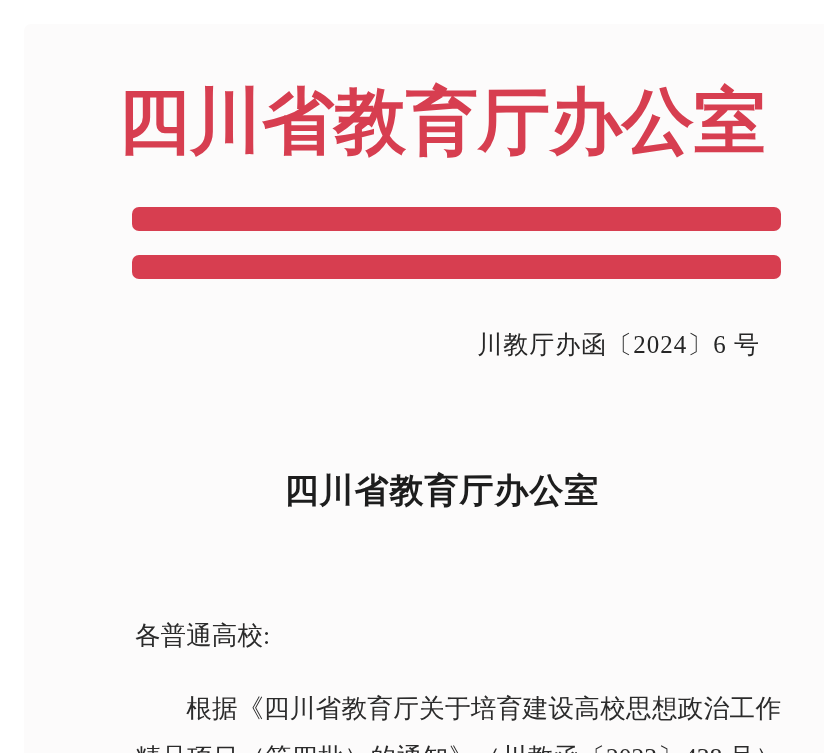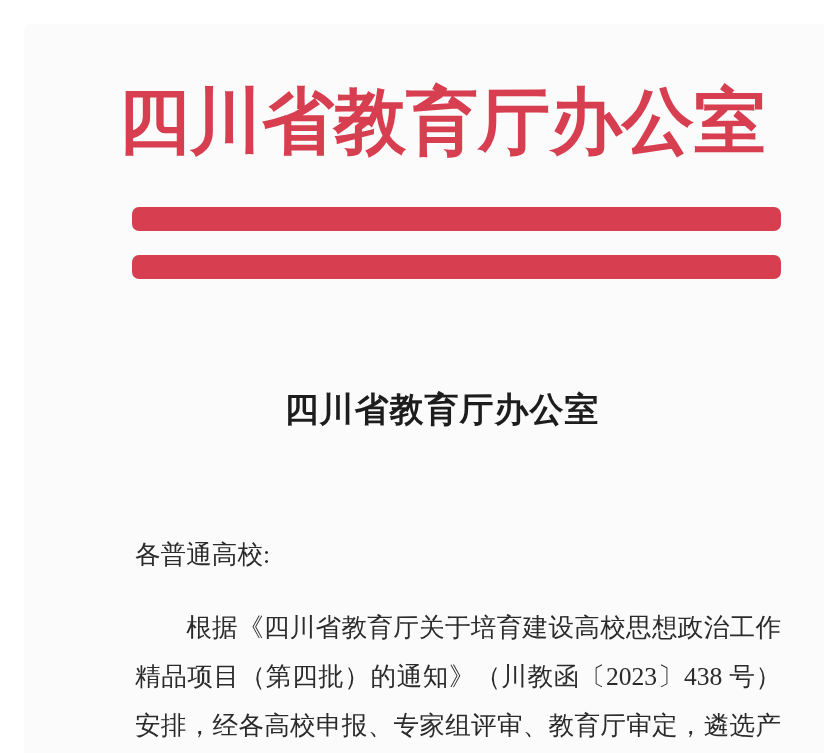--- a/index.html
+++ b/index.html
@@ -81,20 +81,21 @@
 
   <div class="letterhead">
     <div class="agency-title">四川省教育厅办公室</div>
 
     <div class="red-rule">
       <div class="rule-thick"></div>
       <div class="rule-gap"></div>
       <div class="rule-thin"></div>
     </div>
 
+    <div class="doc-number">川教厅办函〔2024〕6 号</div>
   </div>
 
   <div class="notice-title">
     <div>四川省教育厅办公室</div>
   </div>
 
   <div class="doc-body">
     <div class="salutation">各普通高校:</div>
     <p class="paragraph">根据《四川省教育厅关于培育建设高校思想政治工作精品项目（第四批）的通知》（川教函〔2023〕438 号）安排，经各高校申报、专家组评审、教育厅审定，遴选产生第四批精品项目 97 项（名单见附件）。精品项目建设周期为两年，自 2024 年 1 月至 2025 年 12 月。现就有关工作安排和要求通知如下。</p>
   </div>

